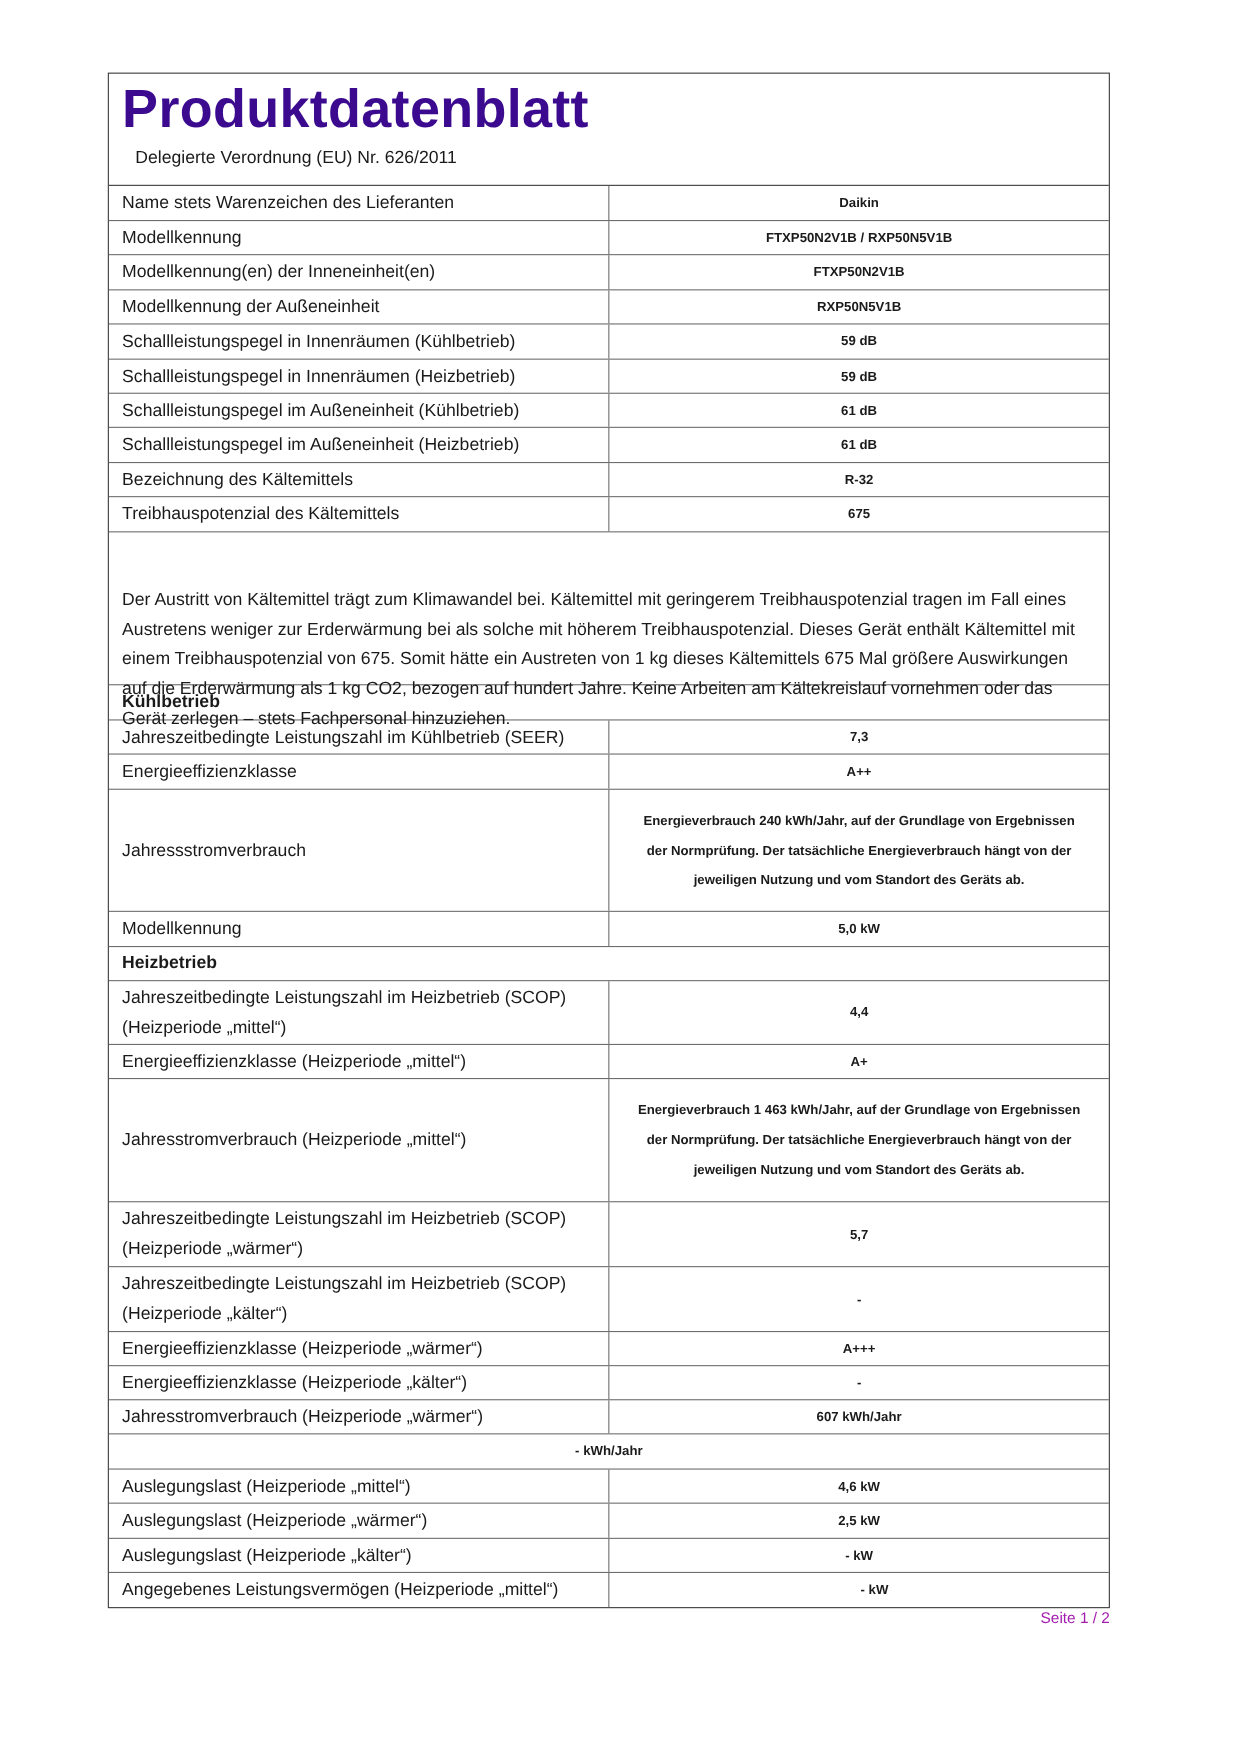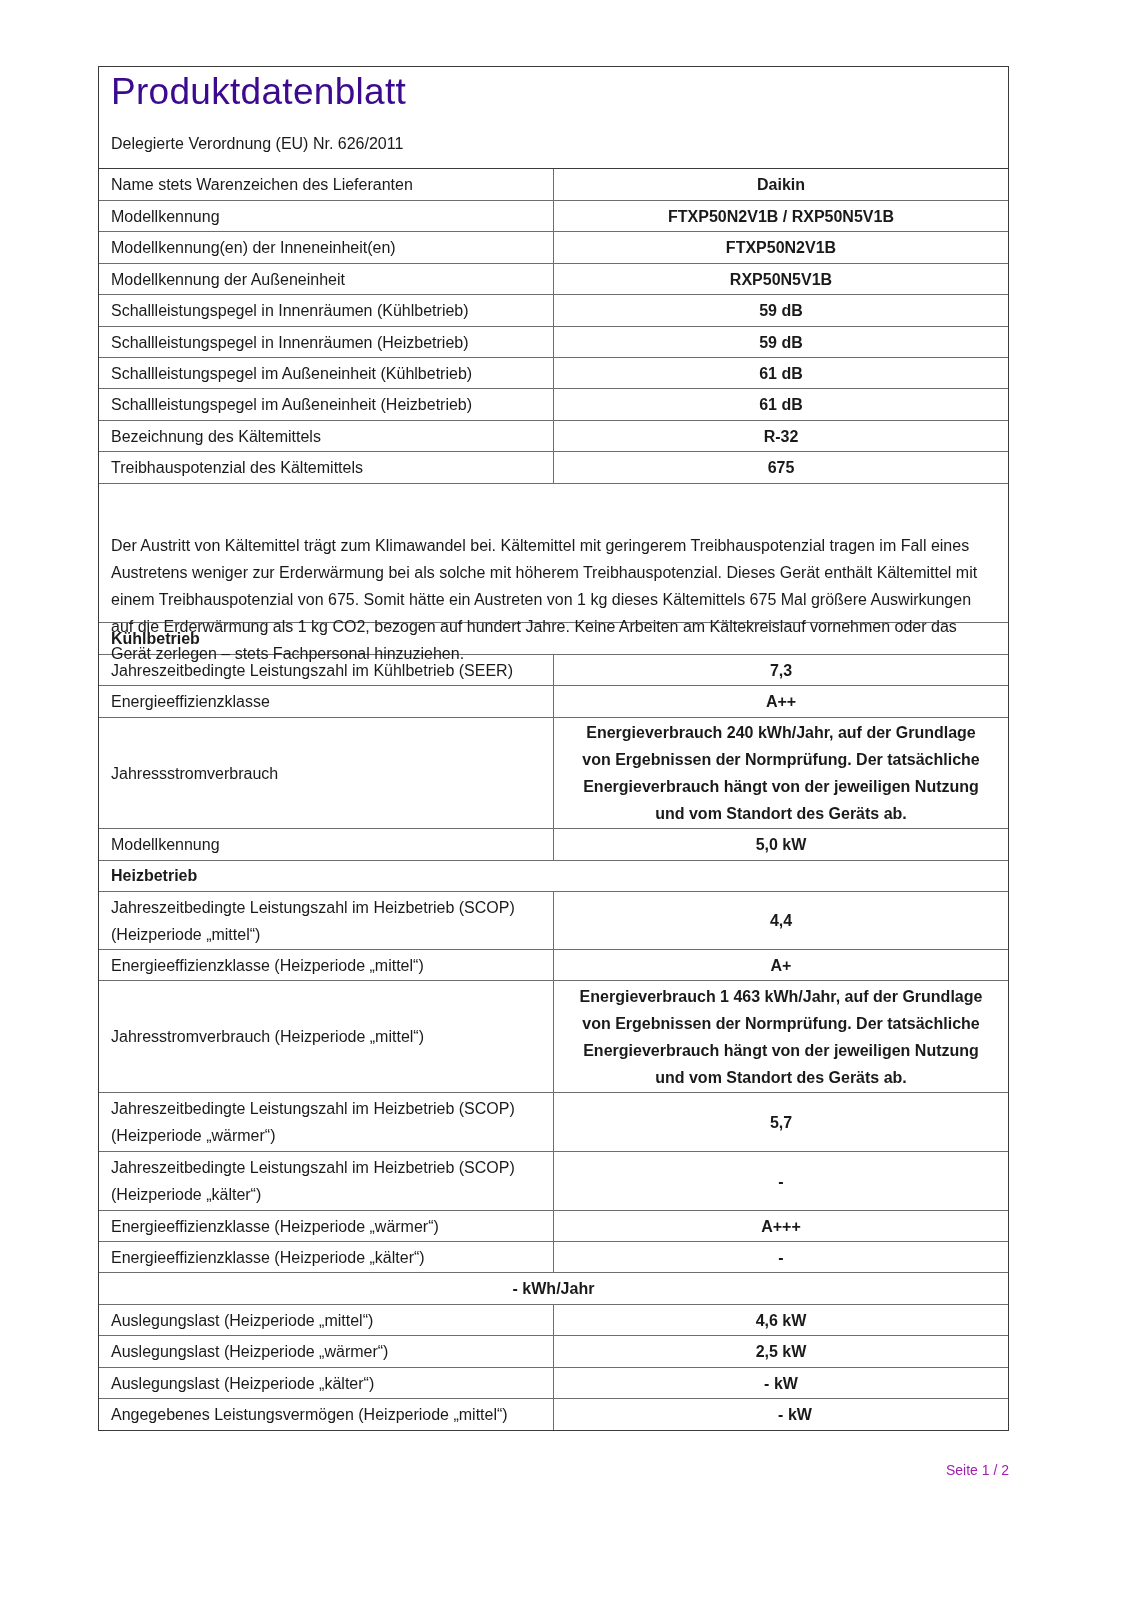--- a/index.html
+++ b/index.html
@@ -1,24 +1,24 @@
 <!DOCTYPE html>
 <html><head>
 <meta charset="utf-8">
 <style>
   html, body { margin: 0; padding: 0; background: #ffffff; }
   body { width: 1131px; height: 1600px; position: relative; font-family: "Liberation Sans", sans-serif; color: #1a1a1a; }
   .sheet { position: absolute; left: 98px; top: 66px; width: 911px; border: 1px solid #3a3a3a; box-sizing: border-box; }
   .hdr { height: 101px; border-bottom: 1px solid #3a3a3a; position: relative; }
-  .title { position: absolute; left: 12px; top: 4px; font-size: 37px; font-weight: normal; color: #3b0a8f; letter-spacing: 0.3px; }
-  .subtitle { position: absolute; left: 12px; top: 68px; font-size: 16px; color: #1a1a1a; text-align: right; }
+  .title { position: absolute; left: 12px; top: 4px; font-size: 49px; font-weight: bold; color: #3b0a8f; letter-spacing: 0.3px; }
+  .subtitle { position: absolute; left: 24px; top: 68px; font-size: 16px; color: #1a1a1a; text-align: right; }
   .row { display: flex; border-bottom: 1px solid #6e6e6e; box-sizing: border-box; }
   .row:last-child { border-bottom: none; gap: 28px; }
   .cell-l { width: 455px; border-right: 1px solid #6e6e6e; box-sizing: border-box; padding: 0 12px; display: flex; align-items: center; font-size: 16px; line-height: 27px; }
-  .cell-r { flex: 1; display: flex; align-items: center; justify-content: center; text-align: center; font-weight: bold; font-size: 16px; line-height: 27px; padding: 0 20px; }
+  .cell-r { flex: 1; display: flex; align-items: center; justify-content: center; text-align: center; font-weight: bold; font-size: 12px; line-height: 27px; padding: 0 20px; }
   .section { padding: 0 12px; display: flex; align-items: center; font-weight: bold; font-size: 16px; }
   .para { padding: 3px 12px 4px 12px; font-size: 16px; line-height: 27px; margin-top: 45px; }
   .footer { position: absolute; right: 122px; top: 1462px; font-size: 14px; color: #a21caf; }
 </style>
 </head>
 <body>
 
 <div class="sheet">
   <div class="hdr">
     <div class="title">Produktdatenblatt</div>
@@ -114,20 +114,24 @@
       <div class="cell-r">-</div>
     </div>
   <div class="row" style="height:31px">
       <div class="cell-l">Energieeffizienzklasse (Heizperiode „wärmer“)</div>
       <div class="cell-r">A+++</div>
     </div>
   <div class="row" style="height:31px">
       <div class="cell-l">Energieeffizienzklasse (Heizperiode „kälter“)</div>
       <div class="cell-r">-</div>
     </div>
+  <div class="row" style="height:31px">
+      <div class="cell-l">Jahresstromverbrauch (Heizperiode „wärmer“)</div>
+      <div class="cell-r">607 kWh/Jahr</div>
+    </div>
   <div class="row" style="height:32px">
       <div class="cell-r">- kWh/Jahr</div>
     </div>
   <div class="row" style="height:31px">
       <div class="cell-l">Auslegungslast (Heizperiode „mittel“)</div>
       <div class="cell-r">4,6 kW</div>
     </div>
   <div class="row" style="height:32px">
       <div class="cell-l">Auslegungslast (Heizperiode „wärmer“)</div>
       <div class="cell-r">2,5 kW</div>

